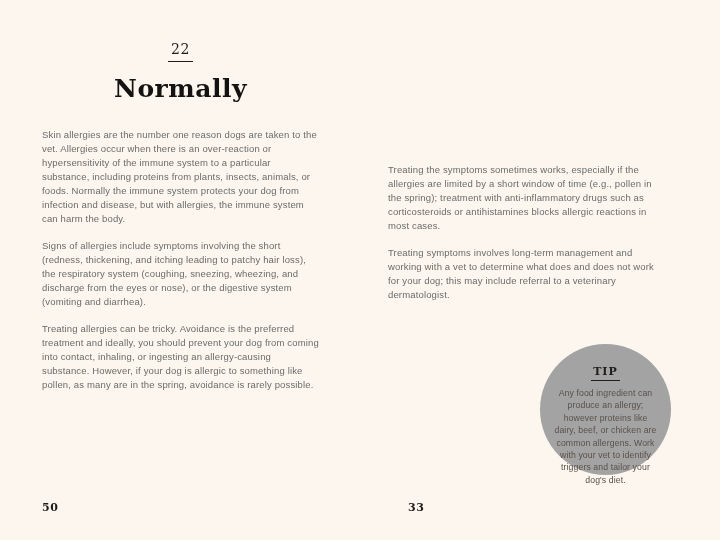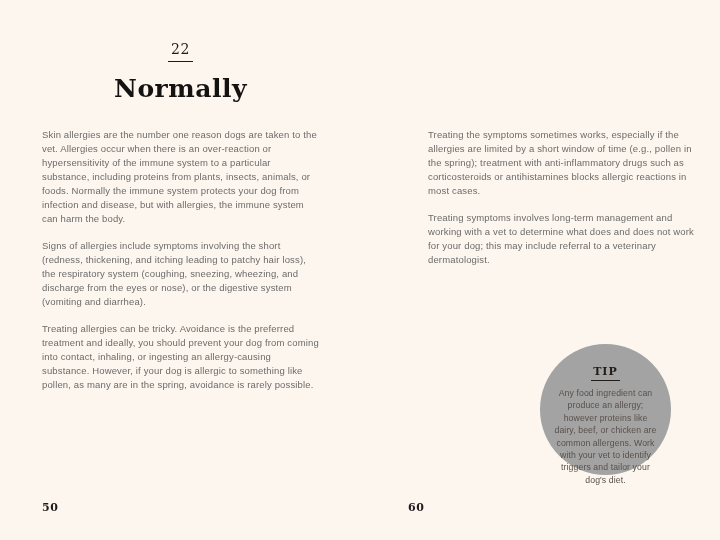--- a/index.html
+++ b/index.html
@@ -48,21 +48,21 @@
   .column {
     position: absolute;
     top: 128px;
     width: 278px;
     font-size: 9.5px;
     line-height: 14px;
     letter-spacing: 0.15px;
     color: #6b6b69;
   }
   .column-left  { left: 42px; }
-  .column-right { left: 428px; }
+  .column-right { left: 388px; margin-top: 35px; }
   .column p {
     margin: 0 0 13px 0;
   }
   
   .tip-circle {
     position: absolute;
     left: 540px;
     top: 344px;
     width: 131px;
     height: 131px;
@@ -125,15 +125,15 @@
     <p>Treating the symptoms sometimes works, especially if the allergies are limited by a short window of time (e.g., pollen in the spring); treatment with anti-inflammatory drugs such as corticosteroids or antihistamines blocks allergic reactions in most cases.</p>
     <p>Treating symptoms involves long-term management and working with a vet to determine what does and does not work for your dog; this may include referral to a veterinary dermatologist.</p>
   </div>
 
   <div class="tip-circle">
     <div class="tip-label">TIP</div>
     <div class="tip-text">Any food ingredient can produce an allergy; however proteins like dairy, beef, or chicken are common allergens. Work with your vet to identify triggers and tailor your dog's diet.</div>
   </div>
 
   <div class="page-number page-number-left">50</div>
-  <div class="page-number page-number-right">60</div>
+  <div class="page-number page-number-right">33</div>
 
 </div>
 
 </body></html>

